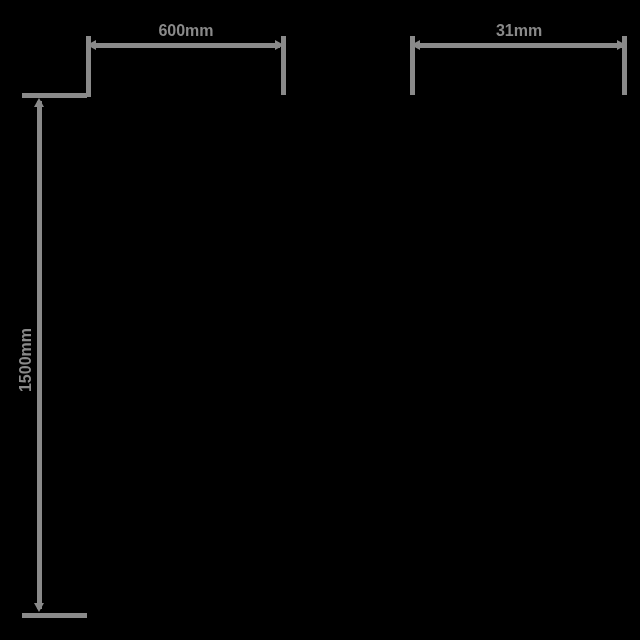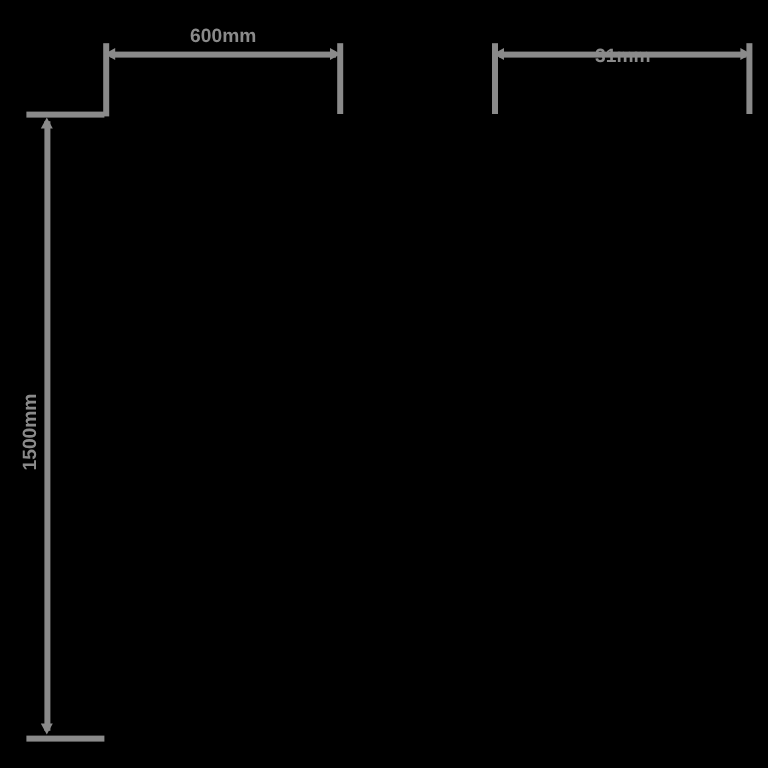--- a/index.html
+++ b/index.html
@@ -84,21 +84,21 @@
     font-weight: bold;
     font-size: 16px;
     line-height: 16px;
     white-space: nowrap;
   }
   .w-label {
     left: 186px; top: 23px;
     transform: translateX(-50%);
   }
   .d-label {
-    left: 519px; top: 40px;
+    left: 519px; top: 23px;
     transform: translateX(-50%);
   }
   .h-label {
     left: 26px; top: 360px;
     transform: translate(-50%, -50%) rotate(-90deg);
     transform-origin: center center;
   }
 </style>
 </head>
 <body>

